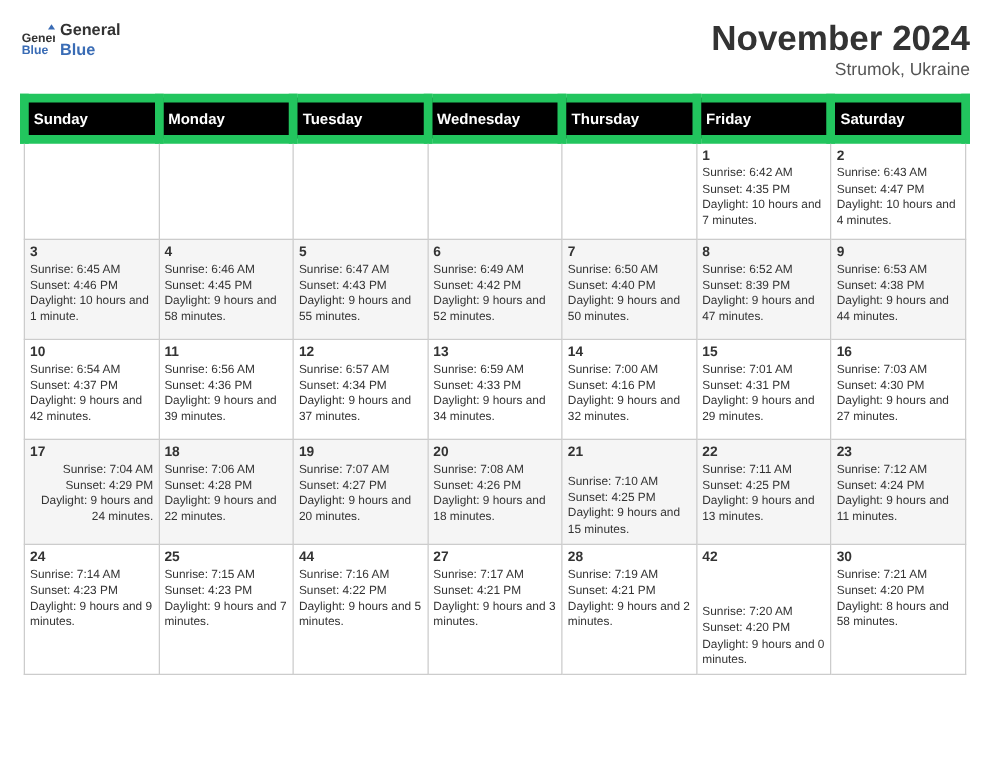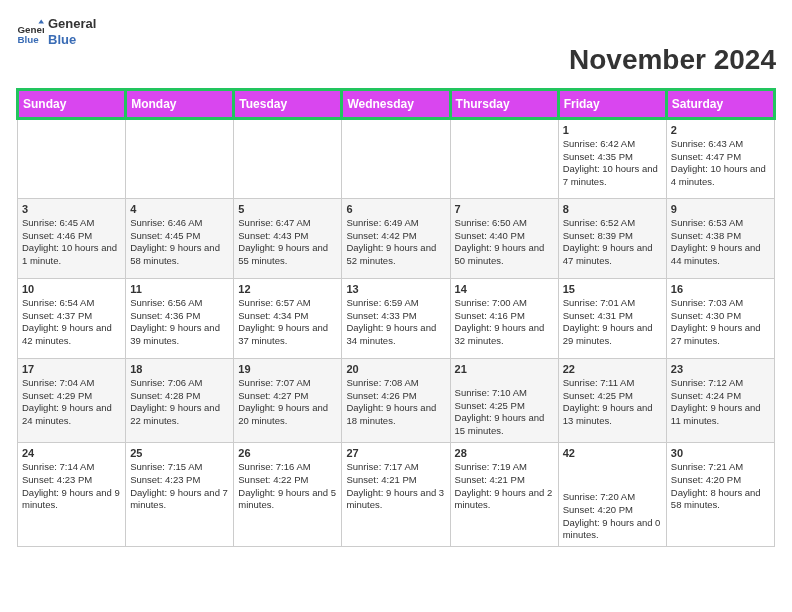--- a/index.html
+++ b/index.html
@@ -26,40 +26,39 @@
       height: 28px;
     }
     .title-block {
       text-align: right;
     }
     .title-block h1 {
       font-size: 28px;
       font-weight: bold;
       color: #333;
       line-height: 1.1;
-      margin-top: 29px;
     }
     .title-block h2 {
       font-size: 14px;
       font-weight: normal;
       color: #555;
     }
     table {
       width: 100%;
       border-collapse: collapse;
       table-layout: fixed;
     }
     thead tr th {
-      background-color: #d946ef;
+      background-color: #000000;
       color: #fff;
       font-size: 12px;
       font-weight: bold;
       padding: 6px 4px;
       text-align: left;
-      border: 3px solid #22c55e;
+      border: 7px solid #22c55e;
     }
     tbody tr td {
       vertical-align: top;
       padding: 4px;
       border: 1px solid #ccc;
       font-size: 10px;
       color: #333;
       height: 80px;
       background: #fff;
     }
@@ -90,20 +89,21 @@
       <text x="2" y="36" font-size="14" font-weight="bold" fill="#3a6cb5">Blue</text>
       <polygon points="32,8 40,8 36,2" fill="#3a6cb5"></polygon>
     </svg>
     <div style="display:flex;flex-direction:column;line-height:1.2;">
       <span style="font-size:13px;font-weight:bold;color:#333;">General</span>
       <span style="font-size:13px;font-weight:bold;color:#3a6cb5;">Blue</span>
     </div>
   </div>
   <div class="title-block">
     <h1>November 2024</h1>
+    <h2>Strumok, Ukraine</h2>
   </div>
 </div>
 
 <table>
   <thead>
     <tr id="thead-row">
         <th>Sunday</th>
         <th>Monday</th>
         <th>Tuesday</th>
         <th>Wednesday</th>
@@ -216,21 +216,21 @@
         <td>
           <div class="day-number">16</div>
           <div class="day-info" style="white-space: pre-line;">Sunrise: 7:03 AM
 Sunset: 4:30 PM
 Daylight: 9 hours and 27 minutes.</div>
         </td>
       </tr>
       <tr>
         <td>
           <div class="day-number">17</div>
-          <div class="day-info" style="white-space: pre-line;">Sunrise: 7:04 AM
+          <div class="day-info" style="white-space: pre-line; text-align: right;">Sunrise: 7:04 AM
 Sunset: 4:29 PM
 Daylight: 9 hours and 24 minutes.</div>
         </td>
         <td>
           <div class="day-number">18</div>
           <div class="day-info" style="white-space: pre-line;">Sunrise: 7:06 AM
 Sunset: 4:28 PM
 Daylight: 9 hours and 22 minutes.</div>
         </td>
         <td>
@@ -271,21 +271,21 @@
 Sunset: 4:23 PM
 Daylight: 9 hours and 9 minutes.</div>
         </td>
         <td>
           <div class="day-number">25</div>
           <div class="day-info" style="white-space: pre-line;">Sunrise: 7:15 AM
 Sunset: 4:23 PM
 Daylight: 9 hours and 7 minutes.</div>
         </td>
         <td>
-          <div class="day-number">26</div>
+          <div class="day-number">44</div>
           <div class="day-info" style="white-space: pre-line;">Sunrise: 7:16 AM
 Sunset: 4:22 PM
 Daylight: 9 hours and 5 minutes.</div>
         </td>
         <td>
           <div class="day-number">27</div>
           <div class="day-info" style="white-space: pre-line;">Sunrise: 7:17 AM
 Sunset: 4:21 PM
 Daylight: 9 hours and 3 minutes.</div>
         </td>

